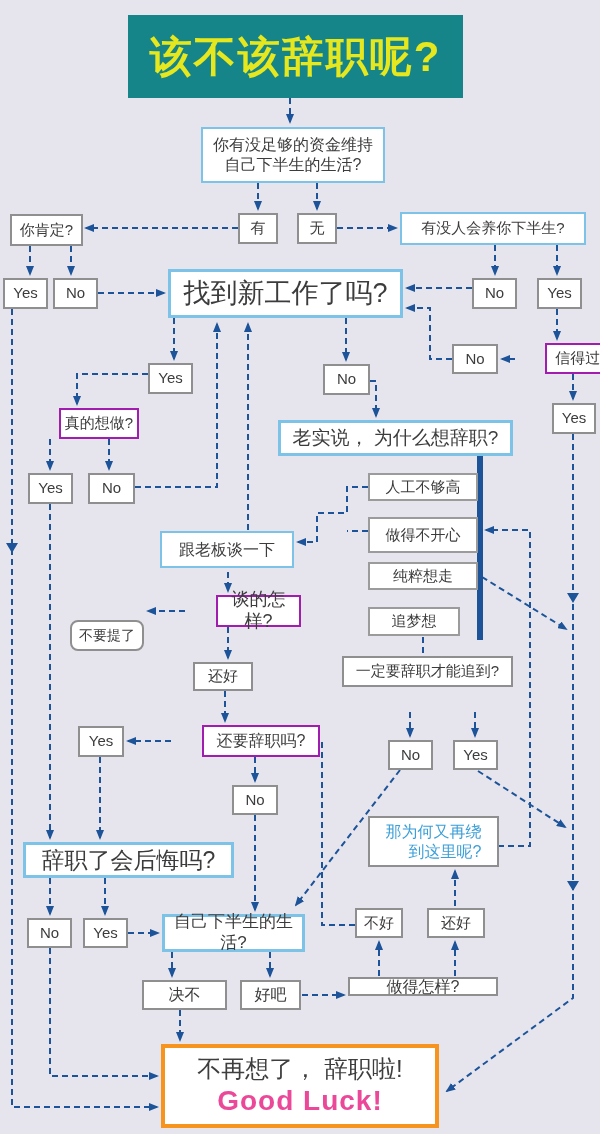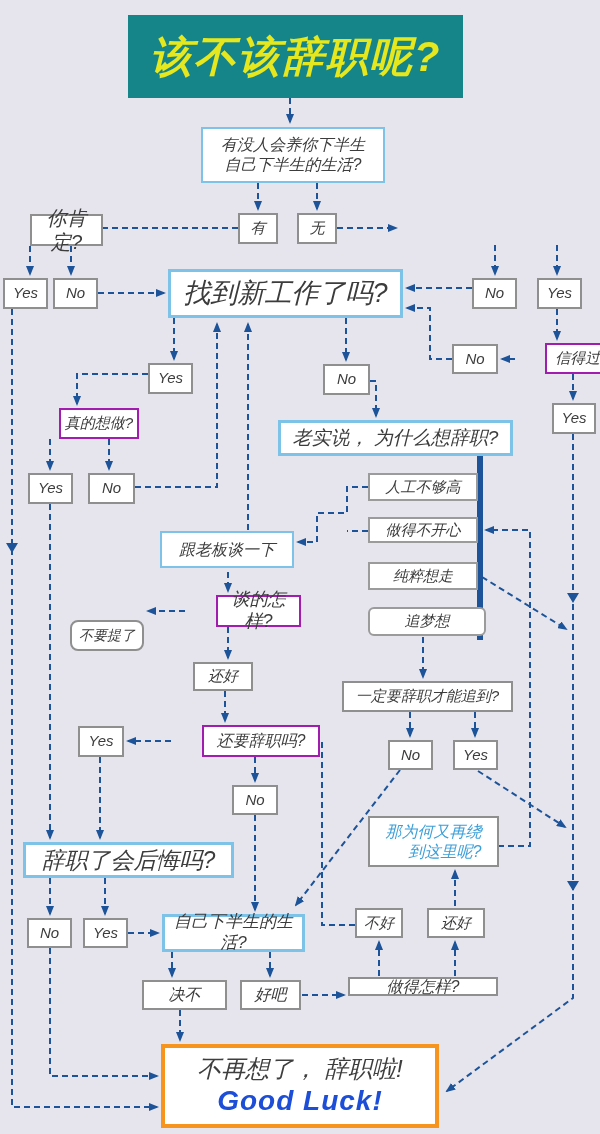--- a/index.html
+++ b/index.html
@@ -11,35 +11,35 @@
   }
   #wires{position:absolute;left:0;top:0;width:600px;height:1134px;}
   .wire{fill:none;stroke:#1d5499;stroke-width:2;stroke-dasharray:6 4;}
   .wire-solid{fill:none;stroke:#1d5499;stroke-width:6;}
   .midarrow{fill:#1d5499;}
   .node{
     position:absolute;background:#ffffff;
     display:flex;align-items:center;justify-content:center;
     flex-direction:column;
     text-align:center;color:#3c3c3c;
-    box-sizing:border-box;white-space:pre-line;line-height:1.22;font-style:italic;
+    box-sizing:border-box;white-space:pre-line;line-height:1.22;
   }
   .gray{border:2px solid #8f8f8f;}
   .grayDark{border:2px solid #a21caf;margin-left:29px;}
   .blue{border:2px solid #7dc3e8;}
   .blueThick{border:3px solid #7dc3e8;}
   .reason{border:2px solid #9b9b9b;}
   .circleQ{border:2px solid #8f8f8f;color:#3b9fd8;text-align:right;}
   .title{
     background:#16858a;color:#e6e71d;border:none;
     font-weight:bold;letter-spacing:2px;
   }
   .final{border:4px solid #f6941d;}
   .final .l1{font-size:24px;color:#3e3e3e;}
-  .final .l2{font-size:28px;font-weight:bold;color:#1d4ed8;letter-spacing:1px;}
+  .final .l2{font-size:28px;font-weight:bold;color:#ec4899;letter-spacing:1px;}
 </style>
 </head>
 <body>
 
 <div id="stage" style="background: rgb(230, 229, 237);">
   <svg id="wires" xmlns="http://www.w3.org/2000/svg">
     <defs>
       <marker id="ah" markerWidth="10" markerHeight="8" refX="8" refY="4" orient="auto" markerUnits="userSpaceOnUse">
         <polygon points="0 0, 10 4, 0 8" fill="#1d5499"></polygon>
       </marker>
@@ -98,48 +98,49 @@
       <path d="M379 976 L379 942" class="wire" marker-end="url(#ah)"></path>
       <path d="M455 976 L455 942" class="wire" marker-end="url(#ah)"></path>
       <path d="M455 906 L455 871" class="wire" marker-end="url(#ah)"></path>
       <path d="M355 925 L322 925 L322 741 L297 741" class="wire" marker-end="url(#ah)"></path>
       <path d="M480 454 L480 640" class="wire-solid"></path>
       <polygon points="567 593 579 593 573 603" class="midarrow"></polygon>
       <polygon points="567 881 579 881 573 891" class="midarrow"></polygon>
       <polygon points="6 543 18 543 12 553" class="midarrow"></polygon>
     </svg>
 <div class="node title" style="left: 128px; top: 15px; width: 335px; height: 83px; font-size: 42px;">该不该辞职呢?</div>
-    <div class="node blue" style="left: 201px; top: 127px; width: 184px; height: 56px; font-size: 16px;">有没人会养你下半生
+    <div class="node blue" style="left: 201px; top: 127px; width: 184px; height: 56px; font-size: 16px;">你有没足够的资金维持
 自己下半生的生活?</div>
-    <div class="node gray" style="left: 10px; top: 214px; width: 73px; height: 32px; font-size: 20px; margin-left: 20px;">你肯定?</div>
+    <div class="node gray" style="left: 10px; top: 214px; width: 73px; height: 32px; font-size: 15px;">你肯定?</div>
     <div class="node gray" style="left: 238px; top: 213px; width: 40px; height: 31px; font-size: 15px;">有</div>
     <div class="node gray" style="left: 297px; top: 213px; width: 40px; height: 31px; font-size: 15px;">无</div>
+    <div class="node blue" style="left: 400px; top: 212px; width: 186px; height: 33px; font-size: 15px;">有没人会养你下半生?</div>
     <div class="node gray" style="left: 3px; top: 278px; width: 45px; height: 31px; font-size: 15px;">Yes</div>
     <div class="node gray" style="left: 53px; top: 278px; width: 45px; height: 31px; font-size: 15px;">No</div>
     <div class="node blueThick" style="left: 168px; top: 269px; width: 235px; height: 49px; font-size: 27px;">找到新工作了吗?</div>
     <div class="node gray" style="left: 472px; top: 278px; width: 45px; height: 31px; font-size: 15px;">No</div>
     <div class="node gray" style="left: 537px; top: 278px; width: 45px; height: 31px; font-size: 15px;">Yes</div>
     <div class="node gray" style="left: 452px; top: 344px; width: 46px; height: 30px; font-size: 15px;">No</div>
     <div class="node grayDark" style="left: 516px; top: 343px; width: 74px; height: 31px; font-size: 15px;">信得过?</div>
     <div class="node gray" style="left: 148px; top: 363px; width: 45px; height: 31px; font-size: 15px;">Yes</div>
     <div class="node gray" style="left: 323px; top: 364px; width: 47px; height: 31px; font-size: 15px;">No</div>
     <div class="node gray" style="left: 552px; top: 403px; width: 44px; height: 31px; font-size: 15px;">Yes</div>
     <div class="node grayDark" style="left: 30px; top: 408px; width: 80px; height: 31px; font-size: 15px;">真的想做?</div>
     <div class="node gray" style="left: 28px; top: 473px; width: 45px; height: 31px; font-size: 15px;">Yes</div>
     <div class="node gray" style="left: 88px; top: 473px; width: 47px; height: 31px; font-size: 15px;">No</div>
     <div class="node reason" style="left: 368px; top: 473px; width: 110px; height: 28px; font-size: 15px;">人工不够高</div>
     <div class="node blueThick" style="left: 278px; top: 420px; width: 235px; height: 36px; font-size: 19px;">老实说， 为什么想辞职?</div>
-    <div class="node reason" style="left: 368px; top: 517px; width: 110px; height: 26px; font-size: 15px;">做得不开心</div>
+    <div class="node reason" style="left: 368px; top: 517px; width: 110px; height: 36px; font-size: 15px;">做得不开心</div>
     <div class="node reason" style="left: 368px; top: 562px; width: 110px; height: 28px; font-size: 15px;">纯粹想走</div>
-    <div class="node reason" style="left: 368px; top: 607px; width: 118px; height: 29px; font-size: 15px; border-radius: 6px;">追梦想</div>
+    <div class="node reason" style="left: 368px; top: 607px; width: 92px; height: 29px; font-size: 15px;">追梦想</div>
     <div class="node blue" style="left: 160px; top: 531px; width: 134px; height: 37px; font-size: 16px;">跟老板谈一下</div>
     <div class="node gray" style="left: 70px; top: 620px; width: 74px; height: 31px; font-size: 14px; border-radius: 8px;">不要提了</div>
     <div class="node grayDark" style="left: 187px; top: 595px; width: 85px; height: 32px; font-size: 18px;">谈的怎样?</div>
     <div class="node gray" style="left: 193px; top: 662px; width: 60px; height: 29px; font-size: 15px;">还好</div>
-    <div class="node gray" style="left: 342px; top: 681px; width: 171px; height: 31px; font-size: 15px;">一定要辞职才能追到?</div>
+    <div class="node gray" style="left: 342px; top: 656px; width: 171px; height: 31px; font-size: 15px;">一定要辞职才能追到?</div>
     <div class="node gray" style="left: 78px; top: 726px; width: 46px; height: 31px; font-size: 15px;">Yes</div>
     <div class="node grayDark" style="left: 173px; top: 725px; width: 118px; height: 32px; font-size: 16px;">还要辞职吗?</div>
     <div class="node gray" style="left: 232px; top: 785px; width: 46px; height: 30px; font-size: 15px;">No</div>
     <div class="node gray" style="left: 388px; top: 740px; width: 45px; height: 30px; font-size: 15px;">No</div>
     <div class="node gray" style="left: 453px; top: 740px; width: 45px; height: 30px; font-size: 15px;">Yes</div>
     <div class="node circleQ" style="left: 368px; top: 816px; width: 131px; height: 51px; font-size: 16px;">那为何又再绕
 到这里呢?</div>
     <div class="node blueThick" style="left: 23px; top: 842px; width: 211px; height: 36px; font-size: 23px;">辞职了会后悔吗?</div>
     <div class="node gray" style="left: 27px; top: 918px; width: 45px; height: 30px; font-size: 15px;">No</div>
     <div class="node gray" style="left: 83px; top: 918px; width: 45px; height: 30px; font-size: 15px;">Yes</div>

